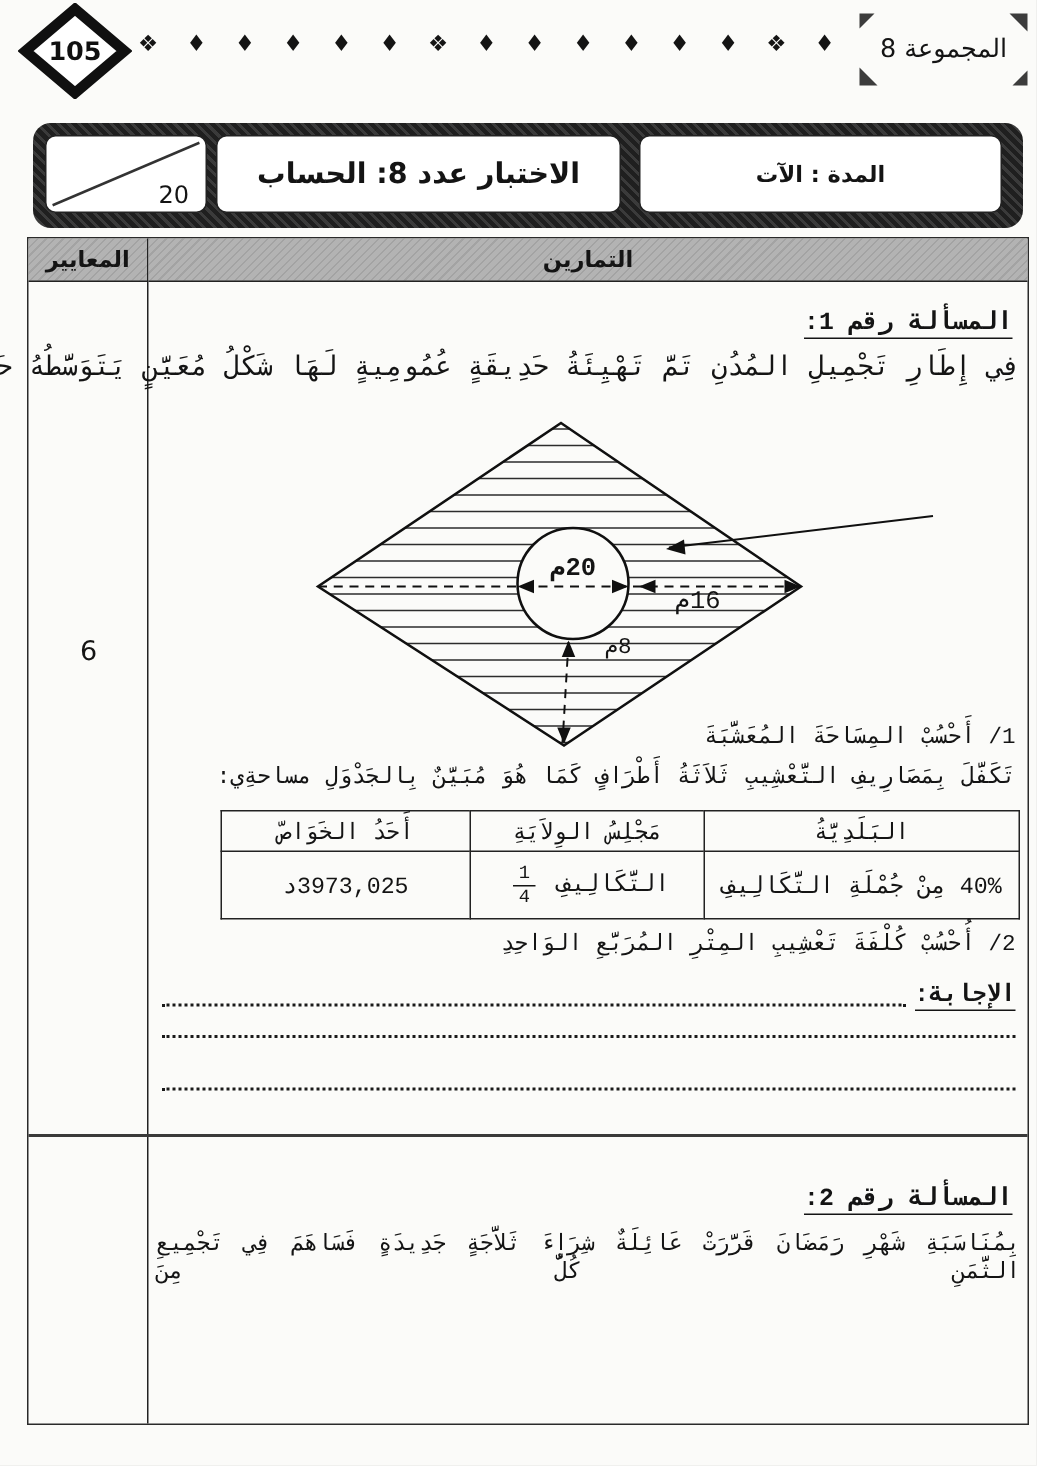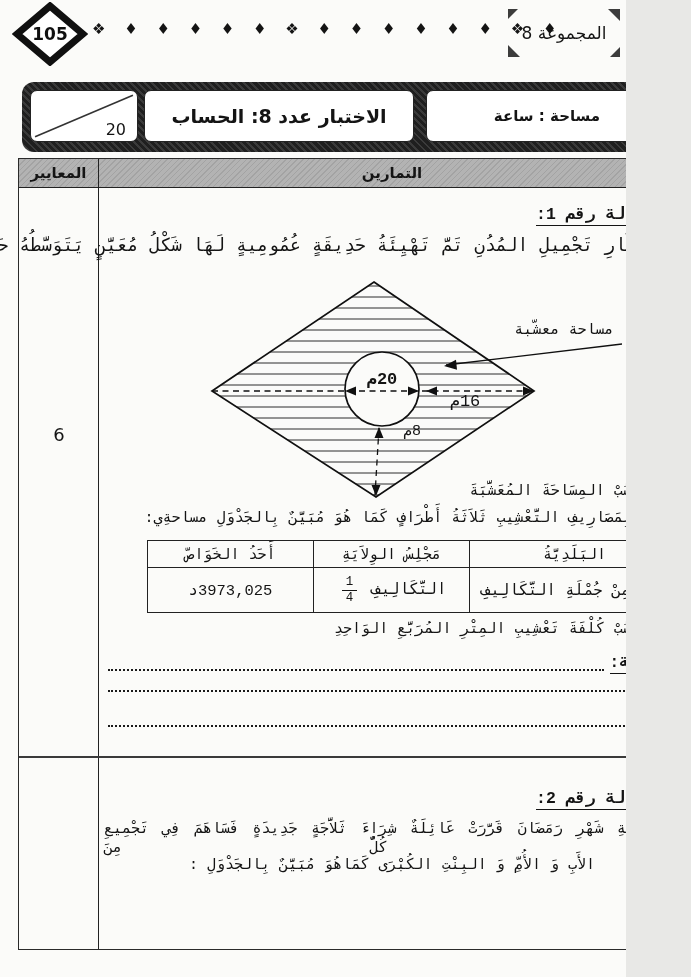--- a/index.html
+++ b/index.html
@@ -1,17 +1,17 @@
 <!DOCTYPE html>
 <html><head>
 <meta charset="utf-8">
 <style>
   html,body{margin:0;padding:0;background:#e8e8e6;}
-  .page{position:relative;width:610px;height:977px;background:#fbfbf9;overflow:hidden;
-        font-family:"DejaVu Sans",sans-serif;color:#141414;padding-left:16px;}
+  .page{position:relative;width:691px;height:977px;background:#fbfbf9;overflow:hidden;
+        font-family:"DejaVu Sans",sans-serif;color:#141414;}
   
   .badge{position:absolute;left:12px;top:2px;}
   .diamond-row{position:absolute;left:92px;top:20px;width:470px;height:26px;
       font-size:15px;letter-spacing:7px;color:#141414;text-align:center;white-space:nowrap;overflow:hidden;}
   .group-wrap{position:absolute;right:6px;top:9px;width:112px;height:48px;}
   .group-text{position:absolute;inset:0;display:flex;align-items:center;justify-content:center;
       font-weight:normal;font-size:17px;}
   .corner{position:absolute;width:0;height:0;}
   .c-tl{left:0;top:0;border-top:10px solid #3c3c3c;border-right:10px solid transparent;}
   .c-tr{right:0;top:0;border-top:12px solid #3c3c3c;border-left:12px solid transparent;}
@@ -98,21 +98,21 @@
     <div class="hbox score-box">
       <svg viewBox="0 0 104 48" preserveAspectRatio="none">
         <line x1="4" y1="44" x2="100" y2="4" stroke="#333" stroke-width="1.6"></line>
       </svg>
       <span class="score-num">20</span>
     </div>
     <div class="hbox title-box">
       <span dir="rtl">الاختبار عدد 8: الحساب</span>
     </div>
     <div class="hbox duration-box">
-      <span dir="rtl">مساحة : ساعة</span>
+      <span dir="rtl">المدة : الآت</span>
     </div>
   </div>
 
   <div class="grid">
     <div class="grid-head">
       <div class="gh gh-criteria" dir="rtl">المعايير</div>
       <div class="gh gh-ex" dir="rtl">التمارين</div>
     </div>
     <div class="grid-body">
       <div class="vline"></div>
@@ -143,21 +143,20 @@
             <line x1="249" y1="148" x2="245" y2="215" stroke="#101010" stroke-width="1.3" stroke-dasharray="6,4.5"></line>
             <polygon points="215,111 226,106.5 226,115.5" fill="#101010"></polygon>
             <polygon points="289,111 278,106.5 278,115.5" fill="#101010"></polygon>
             <polygon points="296,111 307,106.5 307,115.5" fill="#101010"></polygon>
             <polygon points="404,111 393,106.5 393,115.5" fill="#101010"></polygon>
             <polygon points="249,147 244.5,158 253.5,158" fill="#101010"></polygon>
             <polygon points="246,216 241.5,205 250.5,205" fill="#101010"></polygon>
             <line x1="492" y1="64" x2="316" y2="85" stroke="#101010" stroke-width="1.3"></line>
             <polygon points="314,86 326,79.7 327,89.7" fill="#101010"></polygon>
           </svg>
-          <div class="lbl lbl-area" dir="rtl">مساحة معشّبة</div>
           <div class="lbl lbl-20" dir="rtl">20م</div>
           <div class="lbl lbl-16" dir="rtl">16م</div>
           <div class="lbl lbl-8" dir="rtl">8م</div>
         </div>
 
         <div class="q q1" dir="rtl">1/ أَحْسُبْ المِسَاحَةَ المُعَشَّبَةَ</div>
         <div class="tintro" dir="rtl">تَكَفَّلَ بِمَصَارِيفِ التَّعْشِيبِ ثَلاَثَةُ أَطْرَافٍ كَمَا هُوَ مُبَيَّنٌ بِالجَدْوَلِ مساحةِي:</div>
 
         <table class="cost" dir="rtl">
           <tbody>
@@ -186,18 +185,17 @@
           <span class="anslabel u">الإجابة:</span>
           <span class="dots"></span>
         </div>
         <div class="dotline dl2"></div>
         <div class="dotline dl3"></div>
 
         <div class="p-title p2-title" dir="rtl">
           <span class="u">المسألة رقم 2:</span>
         </div>
         <div class="p2-l1" dir="rtl">بِمُنَاسَبَةِ شَهْرِ رَمَضَانَ قَرَّرَتْ عَائِلَةٌ شِرَاءَ ثَلاَّجَةٍ جَدِيدَةٍ فَسَاهَمَ فِي تَجْمِيعِ الثَّمَنِ كُلٌّ مِنَ</div>
-        <div class="p2-l2" dir="rtl">الأَبِ وَ الأُمِّ وَ البِنْتِ الكُبْرَى كَمَاهُوَ مُبَيَّنٌ بِالجَدْوَلِ :</div>
 
       </div>
     </div>
   </div>
 </div>
 
 </body></html>

